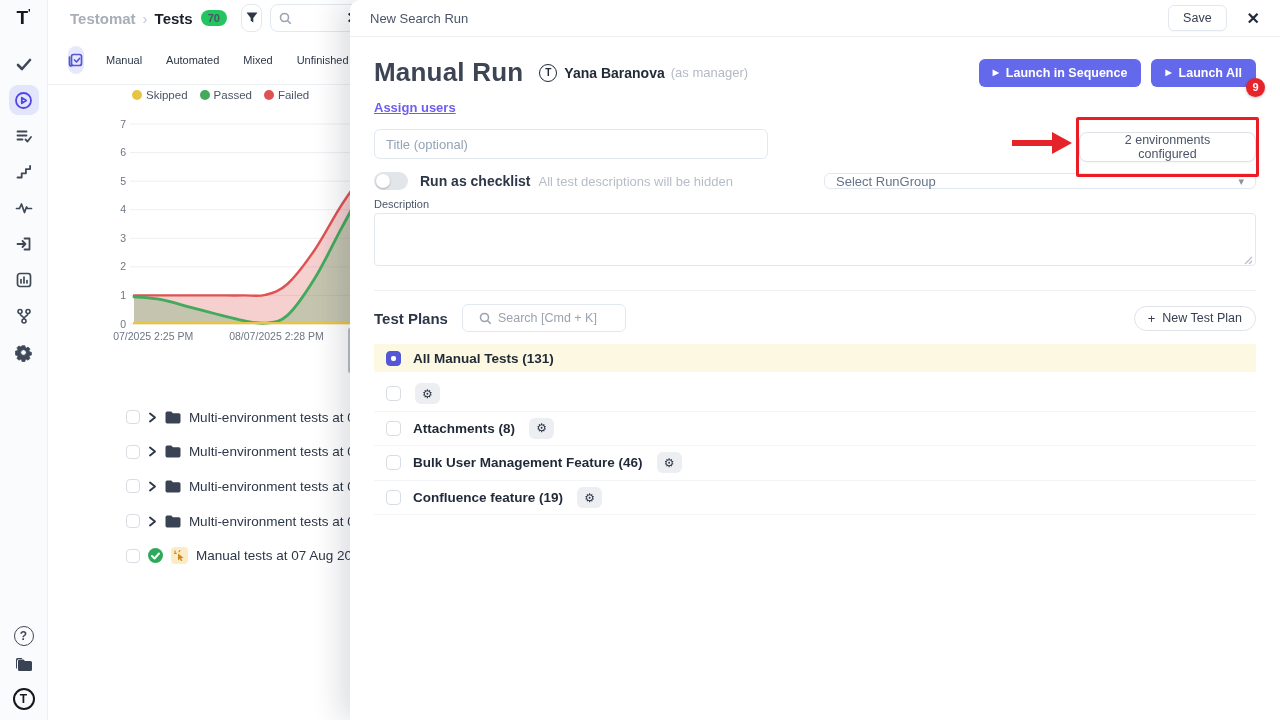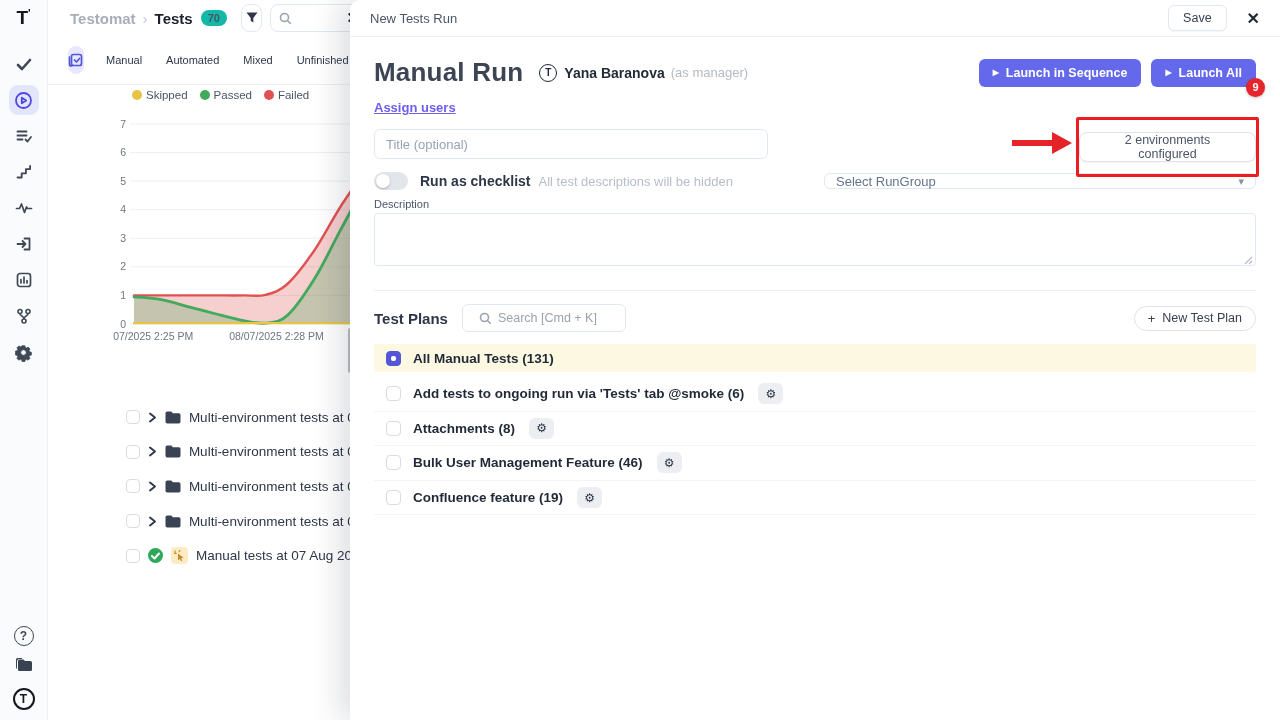--- a/index.html
+++ b/index.html
@@ -23,21 +23,21 @@
              font-weight:700; display:flex; align-items:center; justify-content:center; color:#3f4856; }
   .sb-profile { width:22px; height:22px; border:2px solid #15171c; border-radius:50%; font-weight:700;
              font-size:12px; display:flex; align-items:center; justify-content:center; color:#15171c; }
 
   
   .left-panel { position:absolute; left:48px; top:0; width:320px; height:568px; background:#fff; overflow:hidden; }
   .page-header { height:36px; display:flex; align-items:center; padding-left:22px; }
   .crumb-app { font-size:15px; font-weight:600; color:#a7aeb8; }
   .crumb-sep { margin:0 7px; color:#c0c6cf; font-size:15px; }
   .crumb-page { font-size:15px; font-weight:700; color:#1a202c; }
-  .count-badge { background:#14b8a6; color:#4a5568; font-size:11px; font-weight:600; border-radius:8px;
+  .count-badge { background:#22c55e; color:#4a5568; font-size:11px; font-weight:600; border-radius:8px;
                  padding:2px 7px; margin-left:8px; }
   .filter-btn { width:30px; height:28px; border:1px solid #e2e8f0; background:#fff; border-radius:8px;
                 margin-left:14px; display:flex; align-items:center; justify-content:center; cursor:pointer; }
   .search-box { height:28px; border:1px solid #e2e8f0; border-radius:8px; margin-left:8px; width:110px;
                 display:flex; align-items:center; padding:0 8px; gap:6px; background:#fff; }
   .search-box input { border:none; outline:none; width:40px; font-size:12px; font-family:inherit; }
   .clear-x { font-size:15px; font-weight:700; color:#1f2937; cursor:pointer; margin-left:2px; }
 
   .tabs-row { height:49px; display:flex; align-items:center; border-bottom:1px solid #edf0f3; padding-left:20px; }
   .tab-icon-box { width:28px; height:28px; background:#e7e8fd; border-radius:8px; display:flex;
@@ -422,21 +422,21 @@
           </svg>
         </span>
       <span class="row-label">Manual tests at 07 Aug 2025 12:35</span>
 
     </div>
   </div>
 </main>
 
 <section class="modal">
   <div class="modal-header">
-    <span class="modal-title">New Tests Run</span>
+    <span class="modal-title">New Search Run</span>
     <button class="save-btn">Save</button>
     <span class="close-x">✕</span>
   </div>
 
   <div class="modal-body">
     <div class="title-row">
       <span class="run-title">Manual Run</span>
       <span class="avatar">T</span>
       <span class="manager-name">Yana Baranova</span>
       <span class="manager-role">(as manager)</span>
@@ -496,21 +496,20 @@
       </button>
     </div>
 
     <div class="plan-list">
       <div class="plan-row selected">
         <span class="pbox checked"></span>
         <span class="plan-label">All Manual Tests (131)</span>
       </div>
       <div class="plan-row">
         <span class="pbox"></span>
-        <span class="plan-label">Add tests to ongoing run via 'Tests' tab @smoke (6)</span>
         <button class="gear-btn">
             <span>⚙</span>
           </button>
       </div>
       <div class="plan-row">
         <span class="pbox"></span>
         <span class="plan-label">Attachments (8)</span>
         <button class="gear-btn">
             <span>⚙</span>
           </button>

